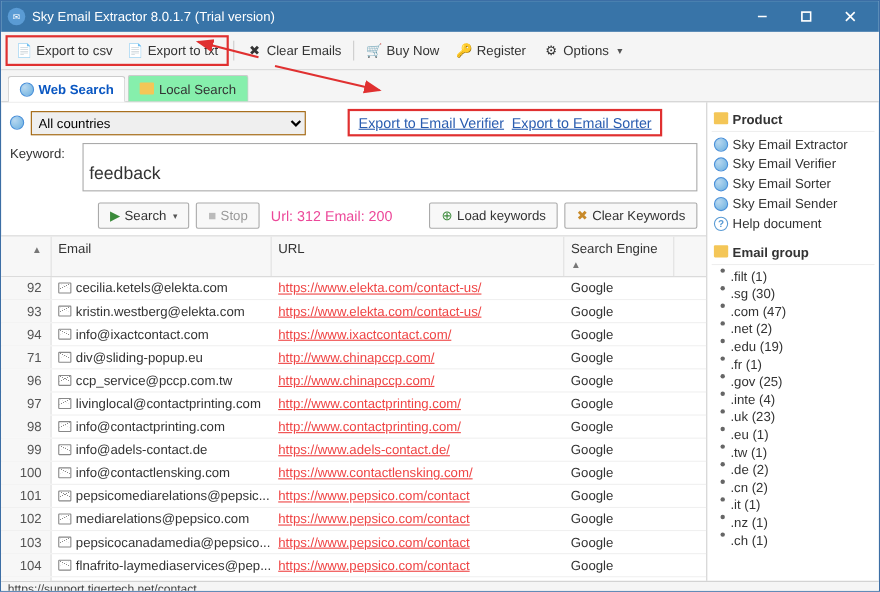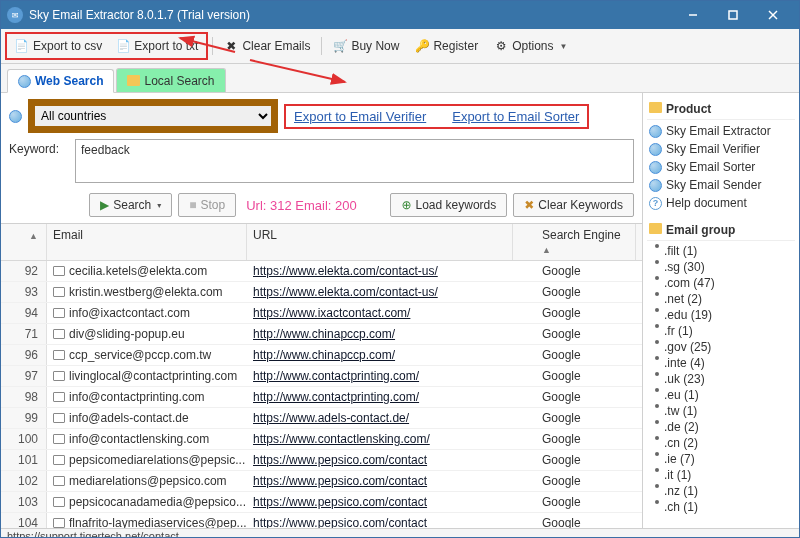--- a/index.html
+++ b/index.html
@@ -25,49 +25,49 @@
   .tab { padding: 4px 10px; background: #86efac; border: 1px solid #ccc; border-bottom: none; border-radius: 3px 3px 0 0; display: flex; align-items: center; gap: 4px; font-size: 12px; cursor: pointer; }
   .tab.active { background: #fff; color: #0a57c2; font-weight: bold; border-bottom: 1px solid #fff; position: relative; top: 1px; }
   
   
   .content { display: flex; height: calc(100% - 28px - 28px - 27px - 18px); }
   .left { flex: 1; display: flex; flex-direction: column; border-right: 1px solid #d0d0d0; }
   .right { width: 156px; padding: 6px 4px; overflow: hidden; font-size: 12px; }
   
   
   .searchrow { padding: 6px 8px 4px 8px; display: flex; align-items: center; gap: 6px; }
-  .searchrow select { flex: 0 0 250px; font-size: 12px; padding: 2px; border: 7px solid #a16207; }
-  .export-links { border: 2px solid #e03030; padding: 3px 8px; display: flex; gap: 26px; }
+  .searchrow select { flex: 0 0 250px; font-size: 12px; padding: 2px; border: 1px solid #a16207; }
+  .export-links { border: 2px solid #e03030; padding: 3px 8px; display: flex; gap: 7px; margin-left: 32px; }
   .export-links a { color: #2a5db0; text-decoration: underline; font-size: 13px; cursor: pointer; }
   
   
   .kwrow { display: flex; align-items: flex-start; padding: 2px 8px 6px 8px; gap: 16px; }
   .kwrow label { padding-top: 3px; }
-  .kwbox { flex: 1; border: 1px solid #aaa; background: #fff; padding: 3px 5px; height: 44px; font-size: 12px; }
+  .kwbox { flex: 1; border: 1px solid #aaa; background: #fff; padding: 19px 5px; height: 44px; font-size: 16px; }
   
   
   .actionrow { display: flex; align-items: center; padding: 4px 8px 6px 88px; gap: 6px; }
   .actionrow .btn { border: 1px solid #aaa; background: #f8f8f8; padding: 4px 10px; border-radius: 2px; display: flex; align-items: center; gap: 4px; font-size: 12px; cursor: pointer; }
   .actionrow .btn.disabled { color: #999; }
   .actionrow .urlstat { color: #ec4899; font-size: 13px; margin-left: 4px; flex: 1; }
   
   
   .tablewrap { flex: 1; overflow: hidden; border-top: 1px solid #d0d0d0; }
   .thead { display: flex; background: #f7f7f7; border-bottom: 1px solid #d8d8d8; font-size: 12px; }
   .thead > div { padding: 4px 6px; border-right: 1px solid #e0e0e0; }
   .col-idx { width: 46px; text-align: right; padding-right: 8px !important; }
   .col-email { width: 200px; }
   .col-url { width: 266px; }
-  .col-se { width: 100px; margin-left: 23px; }
+  .col-se { width: 100px; }
   .tbody { overflow-y: auto; height: 280px; }
   .trow { display: flex; font-size: 12px; border-bottom: 1px solid #f0f0f0; }
   .trow > div { padding: 3px 6px; white-space: nowrap; overflow: hidden; text-overflow: ellipsis; }
   .trow .col-idx { background: #f7f7f7; color: #555; border-right: 1px solid #e0e0e0; }
   .trow .col-email { display: flex; align-items: center; gap: 4px; }
-  .trow .col-url a { color: #0f172a; text-decoration: underline; }
+  .trow .col-url a { color: #ef4444; text-decoration: underline; }
   .mailic { width: 12px; height: 10px; border: 1px solid #888; border-radius: 1px; position: relative; flex-shrink: 0; }
   .mailic::before { content: ""; position: absolute; top: 0; left: 0; right: 0; height: 5px; background: linear-gradient(to bottom right, transparent 48%, #888 49%, #888 51%, transparent 52%), linear-gradient(to bottom left, transparent 48%, #888 49%, #888 51%, transparent 52%); }
   .uparrow { color: #777; font-size: 9px; }
   
   
   .right .section-title { padding: 3px 2px; font-weight: bold; display: flex; gap: 4px; border-bottom: 1px solid #eee; margin-bottom: 2px; }
   .right .plist { list-style: none; padding-left: 2px; margin-bottom: 8px; }
   .right .plist li { padding: 2px 0; display: flex; align-items: center; gap: 4px; cursor: pointer; }
   .right .tree { list-style: none; padding-left: 2px; font-size: 12px; }
   .right .tree li { padding: 1px 0; display: flex; gap: 3px; }
@@ -410,24 +410,20 @@
         <li>
           <span class="dot"></span>
           <span>.de (2)</span>
         </li>
         <li>
           <span class="dot"></span>
           <span>.cn (2)</span>
         </li>
         <li>
           <span class="dot"></span>
-          <span>.ie (7)</span>
-        </li>
-        <li>
-          <span class="dot"></span>
           <span>.it (1)</span>
         </li>
         <li>
           <span class="dot"></span>
           <span>.nz (1)</span>
         </li>
         <li>
           <span class="dot"></span>
           <span>.ch (1)</span>
         </li>

